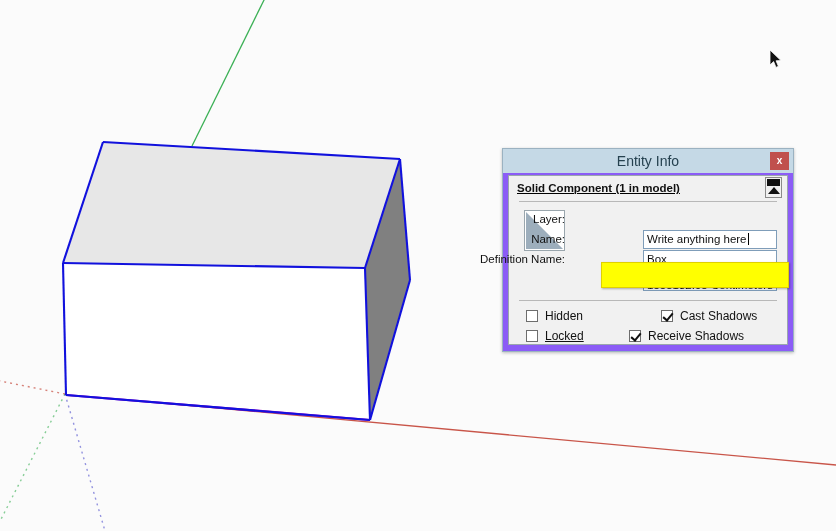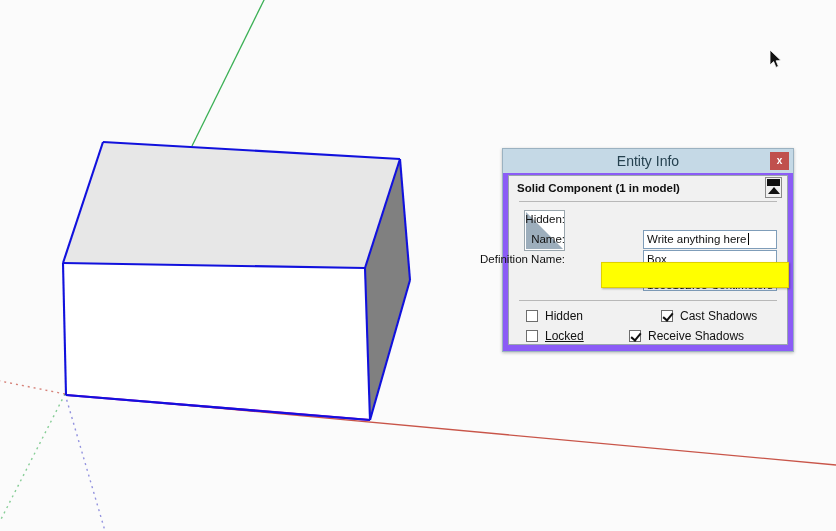--- a/index.html
+++ b/index.html
@@ -75,20 +75,21 @@
     bottom: 6px;
     background: #f1f1f1;
     border: 1px solid #9aa6ad;
     box-sizing: border-box;
   }
 
   #panel-header-row {
     position: relative;
     height: 22px;
     padding: 3px 6px 0 8px;
+    text-decoration: underline;
   }
 
   #panel-title {
     font-size: 11.5px;
     font-weight: bold;
     color: #101010;
     line-height: 18px;
   }
 
   #panel-collapse-button {
@@ -348,21 +349,21 @@
         </div>
       </div>
 
       <div id="panel-divider-top"></div>
 
       <div id="thumbnail-swatch">
         <div class="tri-fill"></div>
       </div>
 
       <div class="field-row" id="row-layer">
-        <span class="field-label"><span class="field-label-inner">Hidden:</span></span>
+        <span class="field-label"><span class="field-label-inner">Layer:</span></span>
       </div>
 
       <div id="name-highlight"></div>
 
       <div class="field-row" id="row-name">
         <span class="field-label"><span class="field-label-inner">Name:</span></span>
         <div class="field-input" id="name-input">
           <span>Write anything here</span><span id="name-caret"></span>
         </div>
       </div>

